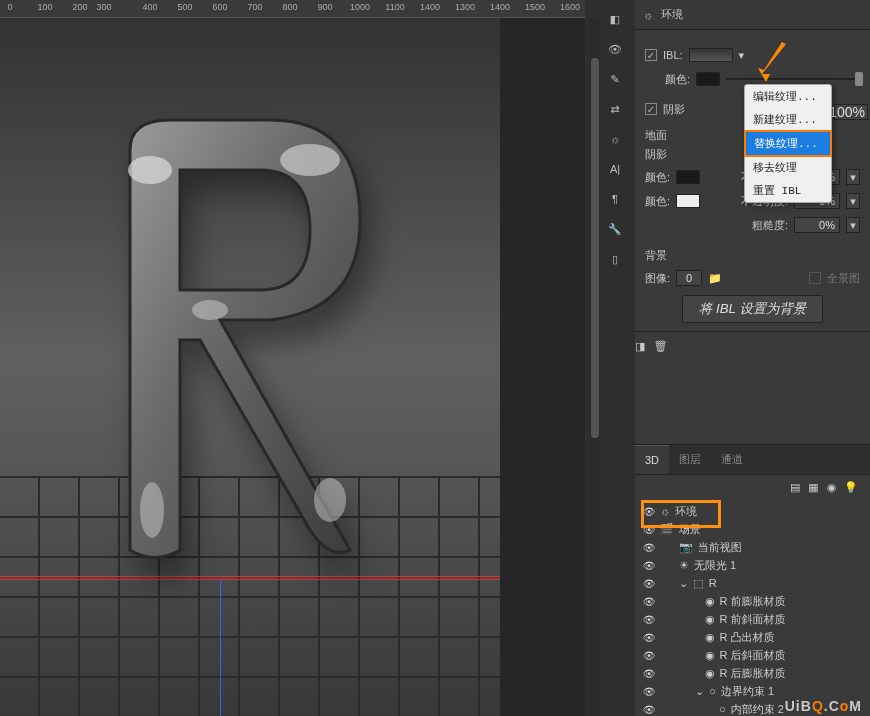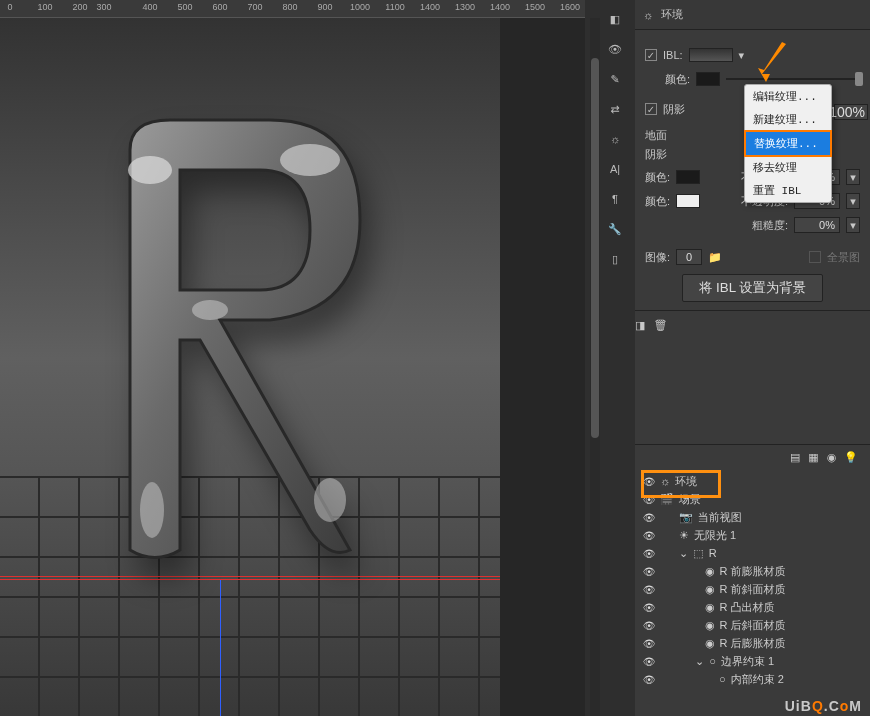--- a/index.html
+++ b/index.html
@@ -25,21 +25,21 @@
 .row { display:flex; align-items:center; gap:6px; margin: 6px 0; min-height:18px; }
 .swatch { width: 24px; height: 14px; border: 1px solid #222; }
 .swatch.black { background:#1a1a1a; }
 .swatch.white { background:#eee; }
 .swatch.ibl { width:44px; background:linear-gradient(#333,#555); }
 .slider { flex:1; height:2px; background:#222; position:relative; }
 .thumb { width:8px; height:14px; background:#888; position:absolute; top:-6px; border-radius:2px; }
 .pct { width:46px; height:16px; background:#444; border:1px solid #222; display:flex; align-items:center; justify-content:flex-end; padding:0 4px; color:#ddd; }
 .drop-sm { width:14px; height:16px; background:#444; border:1px solid #222; display:flex; align-items:center; justify-content:center; }
 .check { width:12px; height:12px; border:1px solid #888; display:inline-flex; align-items:center; justify-content:center; font-size:10px; color:#bbb; }
-.btn-long { background:#444; border:1px solid #222; padding:4px 16px; border-radius:2px; color:#ddd; margin: 8px auto; display:block; }
+.btn-long { background:#444; border:1px solid #222; padding:4px 16px; border-radius:2px; color:#ddd; margin: 8px auto; display:block;font-style:italic; }
 .sep { height:1px; background:#222; margin:8px -10px; }
 .panel-footer-icons { position:absolute; right:10px; display:flex; gap:8px; }
 
 .context-menu { position:absolute; left:744px; top:84px; width:88px; background:#f0f0f0; border:1px solid #aaa; border-radius:3px; box-shadow:2px 2px 6px rgba(0,0,0,.4); z-index:50; }
 .cm-item { padding:4px 8px; color:#222; font-size:11px;font-family:Liberation Mono, monospace; }
 .cm-item.hl { background:#1b7de0; color:#fff; border:2px solid #ff7a00; margin:-1px; }
 .arrow-orange { position:absolute; left:756px; top:40px; z-index:55; }
 
 .panel-3d { position:absolute; left:635px; top:444px; width:235px; height:272px; background:#3a3a3a; border-top:1px solid #222; }
 .tabs { display:flex; height:30px; background:#2e2e2e; border-bottom:1px solid #222; align-items:center; }
@@ -168,20 +168,21 @@
         <span class="drop-sm">▾</span>
       </div>
       <div class="row">
         <span style="flex:1"></span>
         <span>粗糙度:</span>
         <span class="pct">0%</span>
         <span class="drop-sm">▾</span>
       </div>
     </div>
     <div style="margin-top:14px">
+      <div>背景</div>
       <div class="row">
         <span>图像:</span>
         <span class="pct" style="width:26px; justify-content:center">0</span>
         <span>📁</span>
         <span style="flex:1"></span>
         <span class="check" style="border-color:#555"></span>
         <span style="color:#777">全景图</span>
       </div>
       <button class="btn-long">将 IBL 设置为背景</button>
     </div>
@@ -201,20 +202,25 @@
   <div class="cm-item hl">替换纹理...</div>
   <div class="cm-item">移去纹理</div>
   <div class="cm-item">重置 IBL</div>
 </div>
 
 <svg class="arrow-orange" width="36" height="44">
   <path d="M 30 4 L 6 34 L 14 34 L 10 42 L 2 28 L 8 30 L 26 2 Z" fill="#ff8a00"></path>
 </svg>
 
 <div class="panel-3d">
+  <div class="tabs">
+    <div class="tab active">3D</div>
+    <div class="tab">图层</div>
+    <div class="tab">通道</div>
+  </div>
   <div class="icon-row">
     <span>▤</span>
     <span>▦</span>
     <span>◉</span>
     <span>💡</span>
   </div>
   <div class="tree">
     <div class="tree-row hl-env">
       <span class="eye">👁</span>
       <span>☼</span>

